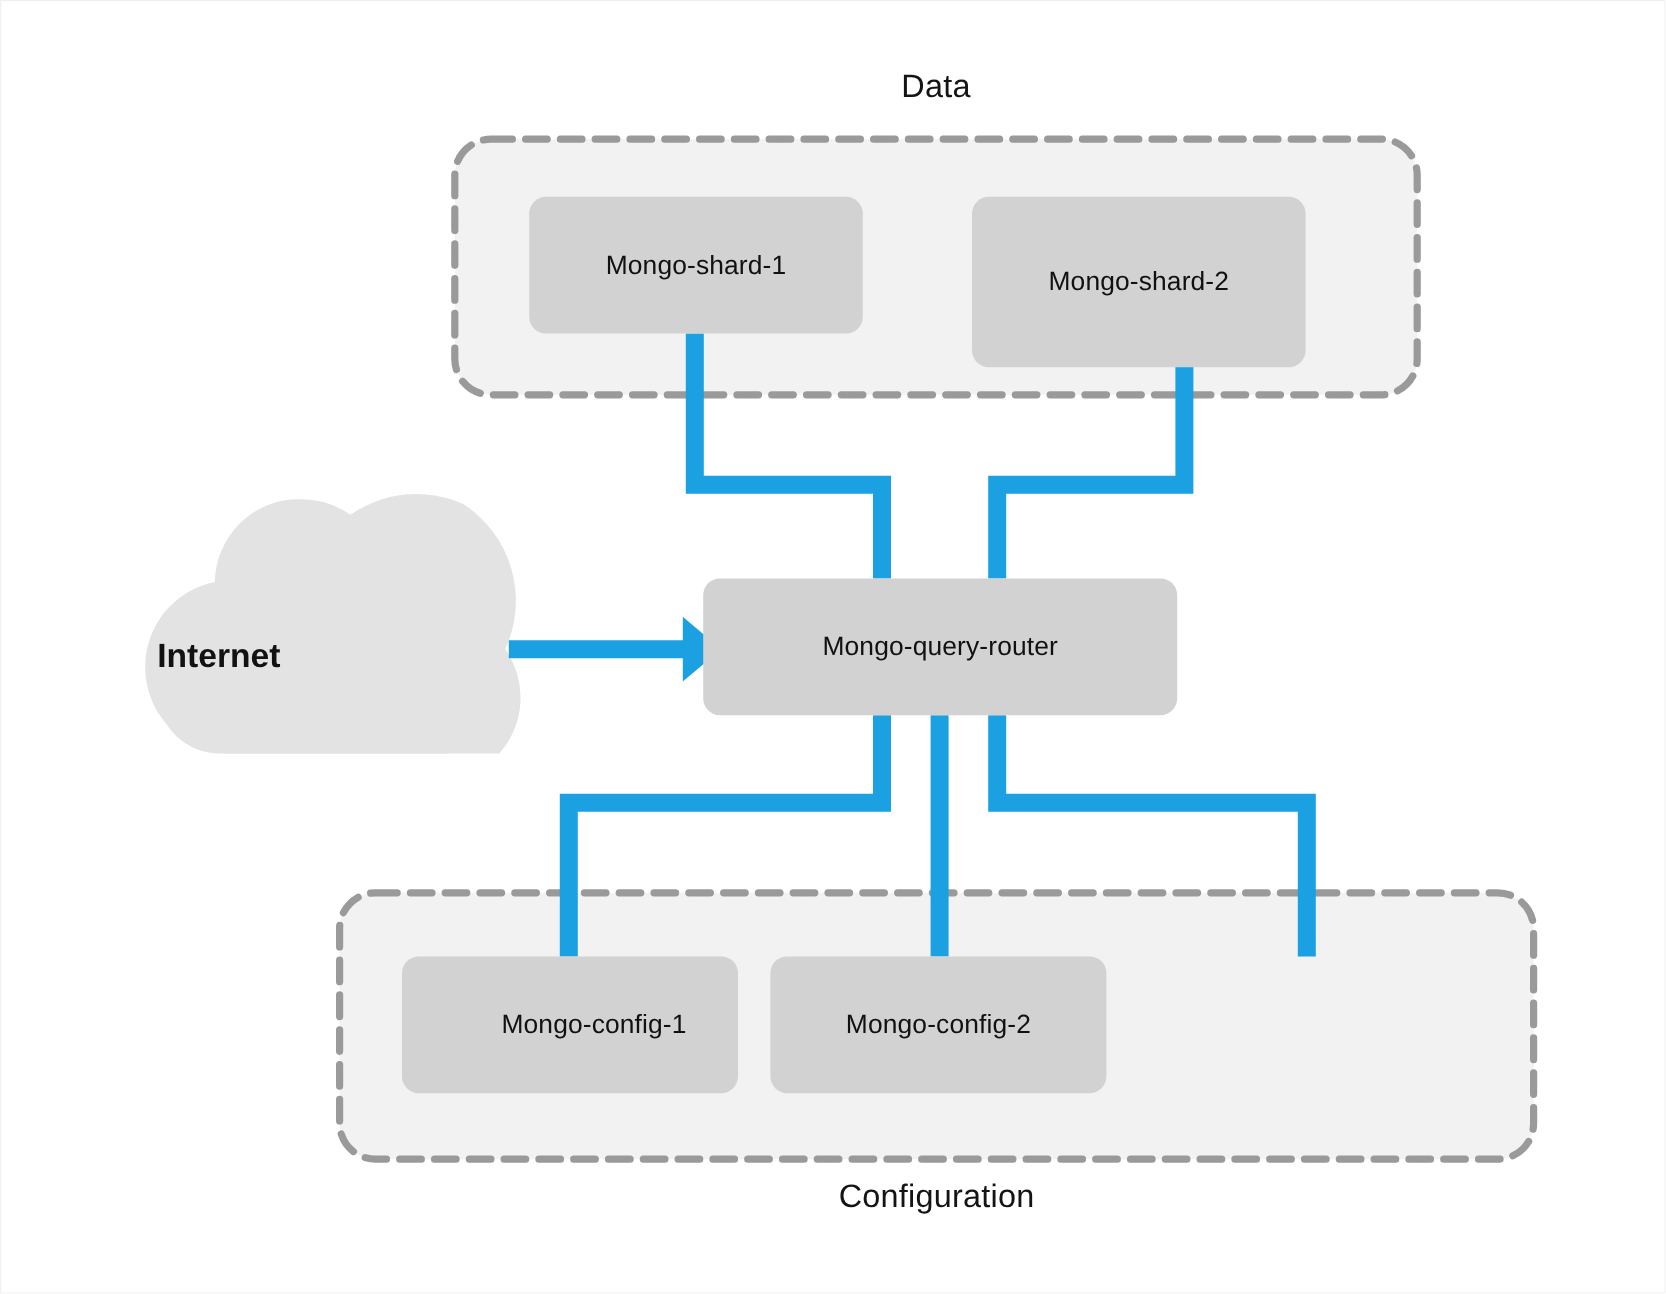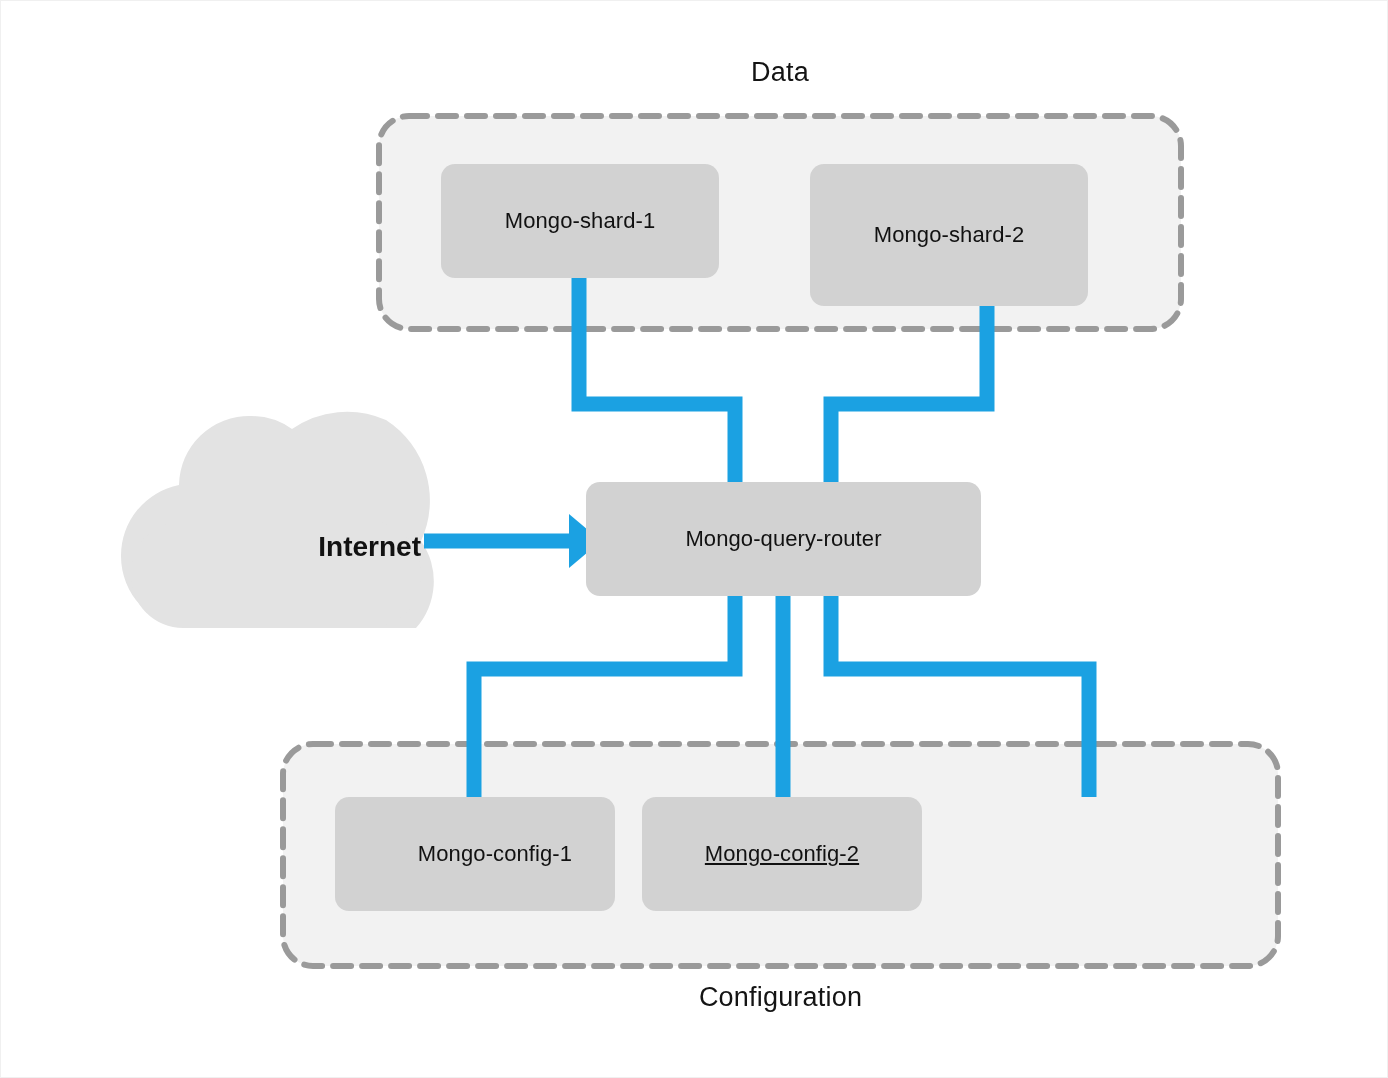--- a/index.html
+++ b/index.html
@@ -49,21 +49,21 @@
     font-weight: normal;
     letter-spacing: 0.1px;
     white-space: nowrap;
   }
   .cloud-label {
     position: absolute;
     font-size: 28px;
     font-weight: bold;
     color: #121212;
     white-space: nowrap;
-    text-align: right;
+    text-align: left;
     line-height: 1;
   }
 </style>
 </head>
 <body>
 
 <div id="diagram-root">
 
   <svg id="diagram-svg" viewBox="0 0 1388 1078">
 
@@ -122,18 +122,18 @@
   </div>
 
   <div class="node-box" style="left:585px; top:481px; width:395px; height:114px;">
     <span>Mongo-query-router</span>
   </div>
 
   <div class="node-box" style="left:334px; top:796px; width:280px; height:114px;padding-left:40px;">
     <span>Mongo-config-1</span>
   </div>
 
-  <div class="node-box" style="left:641px; top:796px; width:280px; height:114px;text-decoration:underline;">
+  <div class="node-box" style="left:641px; top:796px; width:280px; height:114px;">
     <span>Mongo-config-2</span>
   </div>
 
 
 </div>
 
 </body></html>

